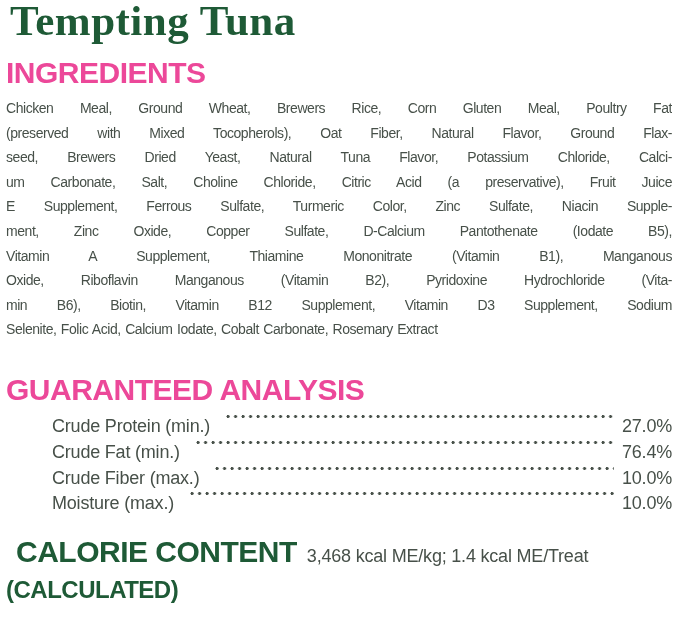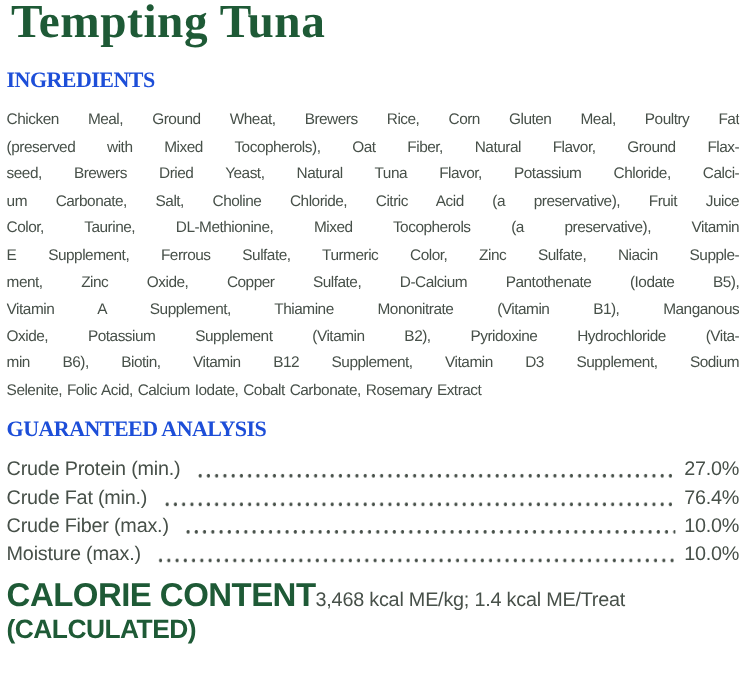--- a/index.html
+++ b/index.html
@@ -21,70 +21,71 @@
     font-weight: bold;
     font-size: 43px;
     line-height: 50px;
     color: #1e5a36;
     letter-spacing: 0.5px;
   }
   .title-line { display: block; }
   
   .section-heading {
     margin: 12px 0 0 0;
-    font-family: Liberation Serif, serif;
+    font-family: Liberation Sans, sans-serif;
     font-weight: bold;
-    font-size: 20px;
+    font-size: 30px;
     line-height: 30px;
     letter-spacing: -0.5px;
-    color: #1d4ed8;
+    color: #ec4899;
   }
   
   .ingredients {
     margin-top: 8px;
     height: 272px;
     overflow: hidden;
     font-size: 14px;
     line-height: 24.6px;
     letter-spacing: -0.45px;
     word-spacing: 1px;
     color: #475049;
   }
   .ing-line { text-align: justify; text-align-last: justify; }
   .ing-line:last-child { text-align-last: left; }
   
   .analysis-heading { margin-top: 7px; }
   .analysis { margin-top: 9px; }
   .analysis-row {
     display: flex;
-    align-items: flex-end;
+    align-items: flex-start;
     font-size: 18px;
     line-height: 25.8px;
     letter-spacing: -0.2px;
     color: #475049;
+    margin-left: 46px;
   }
   .analysis-label { white-space: nowrap; }
   .dotted-leader {
     flex: 1;
     height: 5px;
     margin: 0 8px 5px 16px;
     background-image: radial-gradient(circle at 2px 2.5px, #475049 1.3px, transparent 1.8px);
     background-size: 7.5px 5px;
     background-repeat: repeat-x;
   }
   .analysis-value { white-space: nowrap; }
   
   .calorie-section {
     display: flex;
     align-items: baseline;
     margin-top: 9px;
   }
   .calorie-headings { flex: 0 0 auto; }
   .calorie-heading {
-    margin: 0;
+    margin: 10px;
     font-weight: bold;
     font-size: 30px;
     line-height: 31px;
     letter-spacing: -0.5px;
     color: #1e5a36;
   }
   .calorie-subheading {
     margin: 3px 0 0 0;
     font-weight: bold;
     font-size: 24px;
@@ -109,25 +110,24 @@
     <span class="title-line">Tempting Tuna</span>
   </h1>
 
   <h2 class="section-heading">INGREDIENTS</h2>
 
   <div class="ingredients">
     <div class="ing-line">Chicken Meal, Ground Wheat, Brewers Rice, Corn Gluten Meal, Poultry Fat</div>
     <div class="ing-line">(preserved with Mixed Tocopherols), Oat Fiber, Natural Flavor, Ground Flax-</div>
     <div class="ing-line">seed, Brewers Dried Yeast, Natural Tuna Flavor, Potassium Chloride, Calci-</div>
     <div class="ing-line">um Carbonate, Salt, Choline Chloride, Citric Acid (a preservative), Fruit Juice</div>
-    <div class="ing-line">Color, Taurine, DL-Methionine, Mixed Tocopherols (a preservative), Vitamin</div>
     <div class="ing-line">E Supplement, Ferrous Sulfate, Turmeric Color, Zinc Sulfate, Niacin Supple-</div>
     <div class="ing-line">ment, Zinc Oxide, Copper Sulfate, D-Calcium Pantothenate (Iodate B5),</div>
     <div class="ing-line">Vitamin A Supplement, Thiamine Mononitrate (Vitamin B1), Manganous</div>
-    <div class="ing-line">Oxide, Potassium Supplement (Vitamin B2), Pyridoxine Hydrochloride (Vita-</div>
+    <div class="ing-line">Oxide, Riboflavin Manganous (Vitamin B2), Pyridoxine Hydrochloride (Vita-</div>
     <div class="ing-line">min B6), Biotin, Vitamin B12 Supplement, Vitamin D3 Supplement, Sodium</div>
     <div class="ing-line">Selenite, Folic Acid, Calcium Iodate, Cobalt Carbonate, Rosemary Extract</div>
   </div>
 
   <h2 class="section-heading analysis-heading">GUARANTEED ANALYSIS</h2>
 
   <div class="analysis">
     <div class="analysis-row">
       <span class="analysis-label">Crude Protein (min.)</span>
       <span class="dotted-leader"></span>

